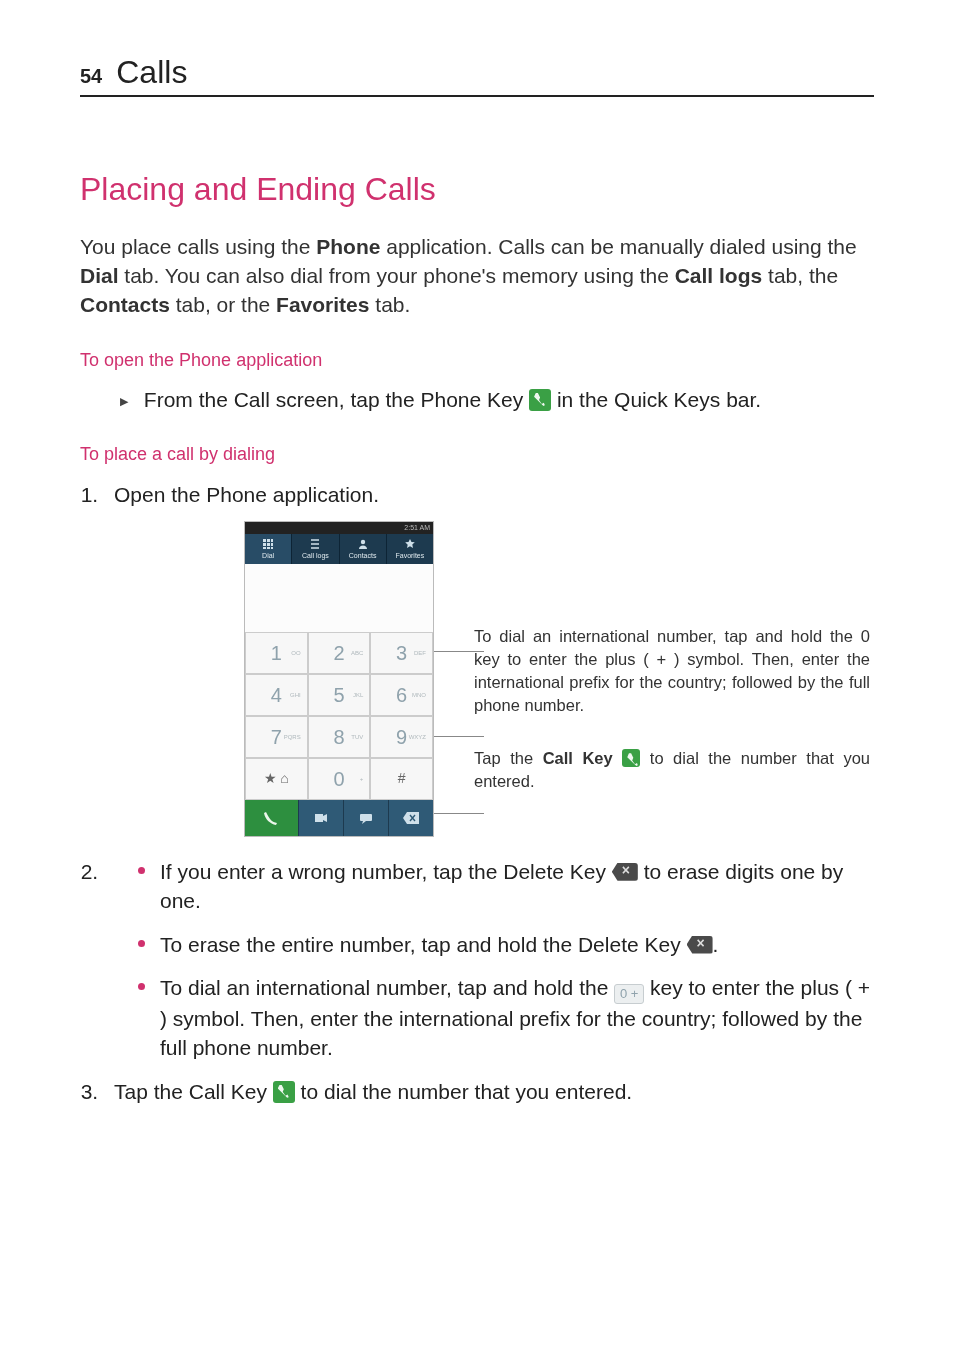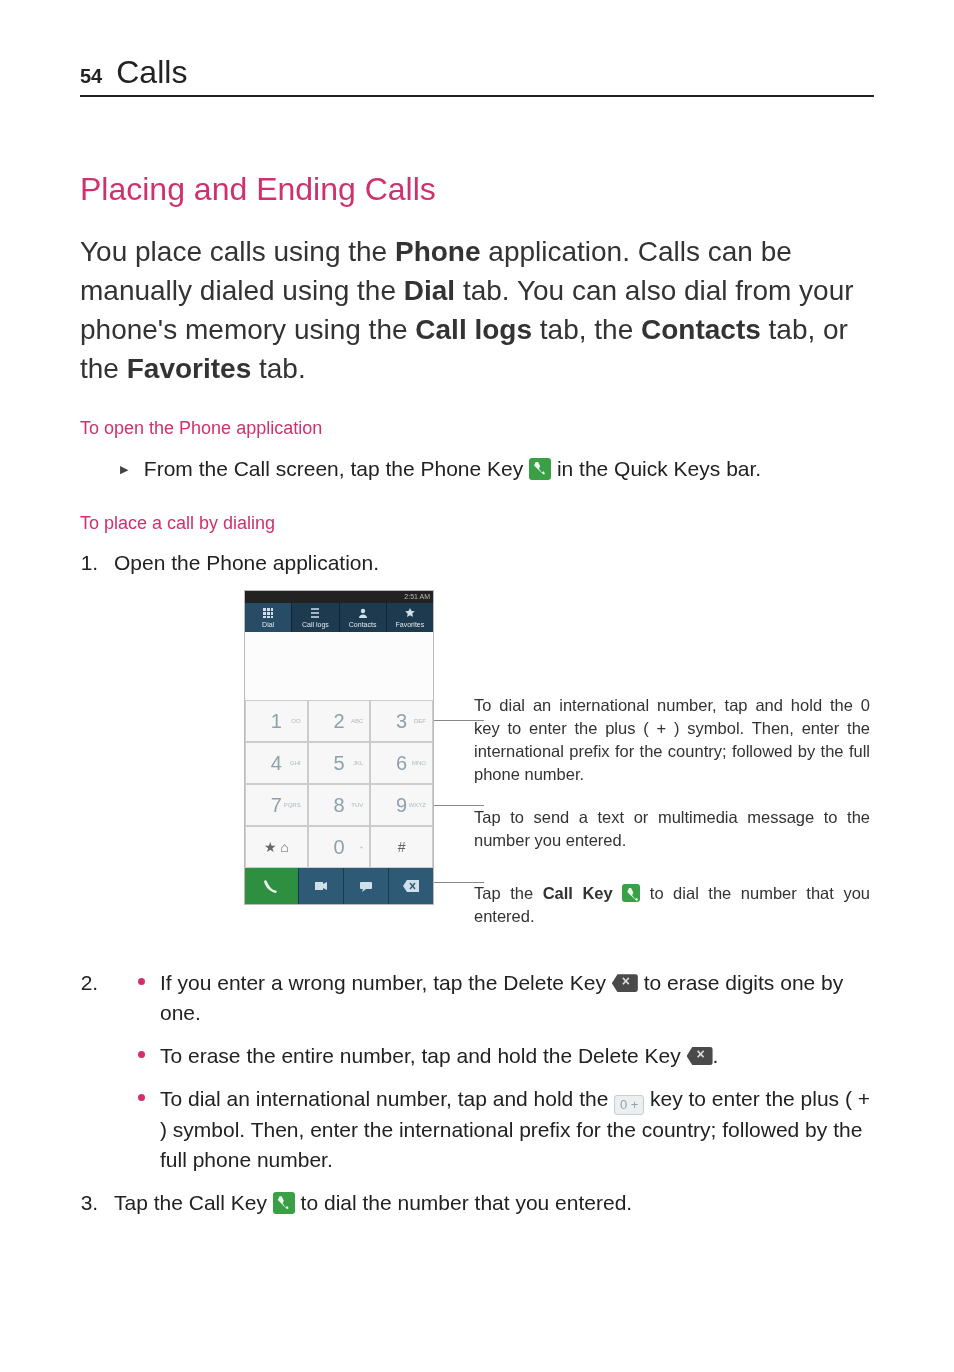--- a/index.html
+++ b/index.html
@@ -17,21 +17,21 @@
   .header {
     display: flex;
     align-items: baseline;
     gap: 14px;
     border-bottom: 2px solid #222;
     margin-bottom: 70px;
   }
   .page-num { font-weight: 600; color: #222; font-size: 20px; }
   .section-name { font-weight: 300; color: #222; font-size: 32px; }
   h1 { color: #d0316e; font-weight: 400; font-size: 32px; margin-bottom: 20px; }
-  .intro { font-weight: 300; font-size: 28px; margin-bottom: 24px; color: #333; }
+  .intro { font-weight: 300; font-size: 21px; margin-bottom: 24px; color: #333; }
   .intro b, .list b, .callout b, .callout .strong { font-weight: 600; }
   h2 { color: #d0316e; font-weight: 500; font-size: 18px; margin-top: 28px; margin-bottom: 12px; }
   .indent-step { padding-left: 40px; font-weight: 300; }
   .step-bullet::before { content: "▶"; color: #444; font-size: 11px; display: inline-block; width: 18px; vertical-align: middle; }
   ol.steps { list-style: decimal; padding-left: 24px; font-weight: 300; }
   ol.steps > li { margin-bottom: 14px; padding-left: 10px; }
   ul.bullets { list-style: none; padding-left: 24px; margin-top: 12px; }
   ul.bullets li { position: relative; margin-bottom: 14px; padding-left: 22px; font-weight: 300; }
   ul.bullets li::before { content: ""; width: 7px; height: 7px; background: #d0316e; border-radius: 50%; position: absolute; left: 0; top: 10px; }
 
@@ -248,21 +248,20 @@
               <svg width="16" height="12" viewBox="0 0 16 12">
                 <path d="M4 0h12v12H4L0 6z" fill="#cfe0ea"></path>
                 <path d="M7 3l5 6M12 3l-5 6" stroke="#2f5a76" stroke-width="1.4"></path>
               </svg>
             </div>
         </div>
       </div>
 
       <div class="callouts">
         <div class="callout" style="margin-top:104px;">To dial an international number, tap and hold the 0 key to enter the plus ( + ) symbol. Then, enter the international prefix for the country; followed by the full phone number.</div>
-        <div class="callout">Tap to send a text or multimedia message to the number you entered.</div>
         <div class="callout" style="margin-top:30px;">
           <span>Tap the </span><span class="strong">Call Key</span>
           <span class="inline-icon phone-key-icon" style="width:18px;height:18px;vertical-align:-3px;"></span><span> to dial the number that you entered.</span>
         </div>
       </div>
     </div>
   </li>
 
   <li>
     <ul class="bullets">

